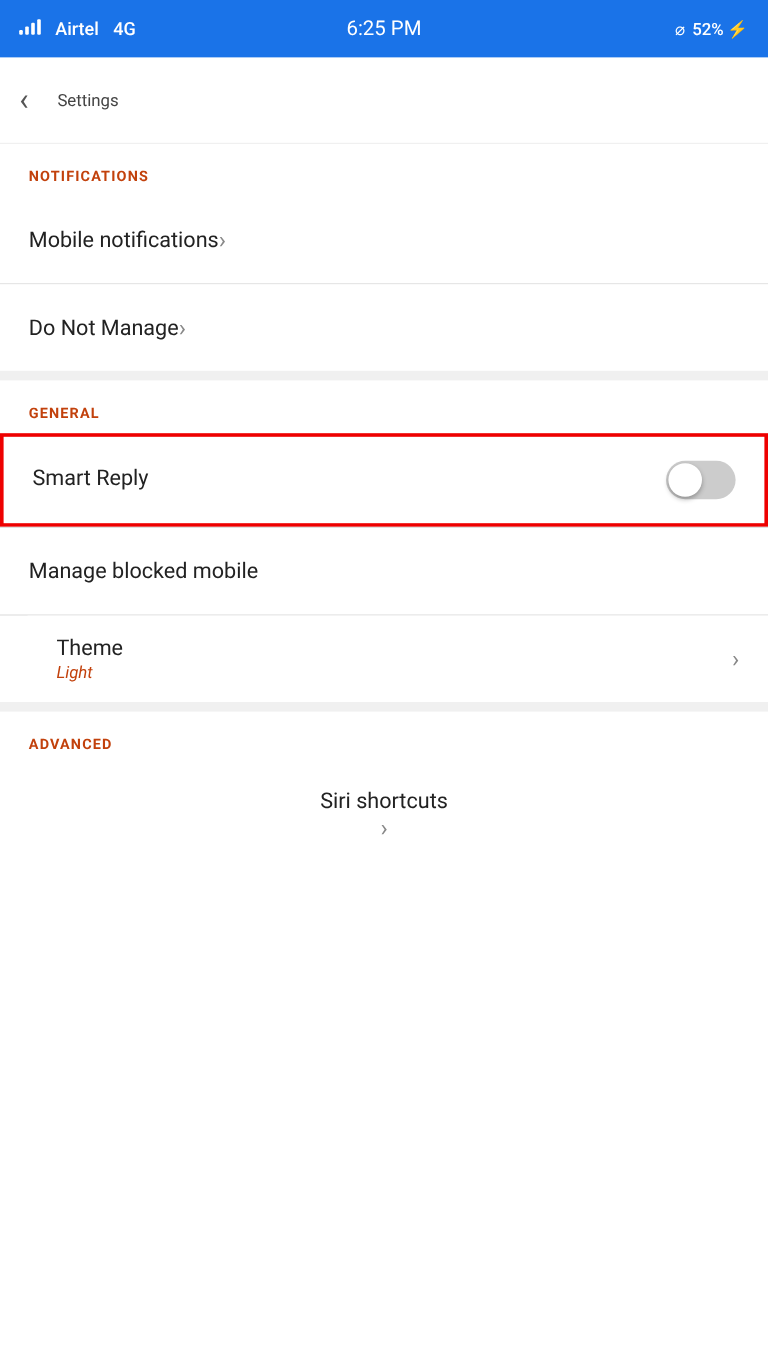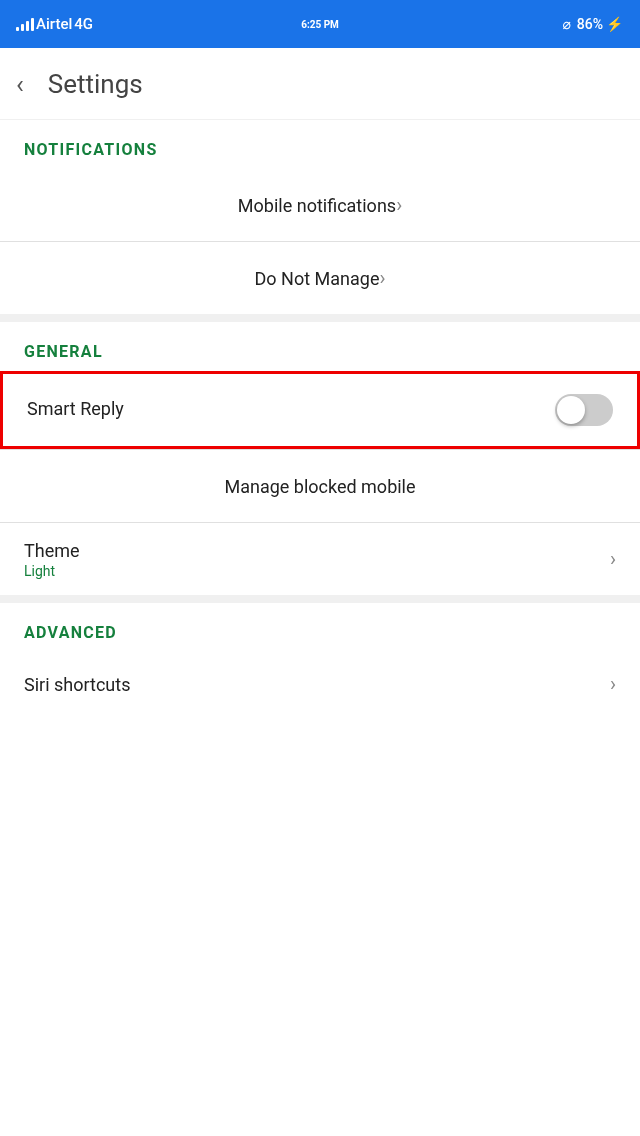--- a/index.html
+++ b/index.html
@@ -19,29 +19,29 @@
       height: 48px;
       display: flex;
       align-items: center;
       justify-content: space-between;
       padding: 0 16px;
       font-size: 15px;
       font-weight: 500;
     }
     .status-left {
       display: flex;
-      align-items: center;
-      gap: 2px;
+      align-items: flex-start;
+      gap: 12px;
     }
     .status-center {
       position: absolute;
       left: 50%;
       transform: translateX(-50%);
-      font-size: 10px;
-      font-weight: 700;
+      font-size: 17px;
+      font-weight: 400;
     }
     .status-right {
       display: flex;
       align-items: center;
       gap: 6px;
       font-size: 14px;
     }
     .signal-bars {
       display: flex;
       align-items: flex-end;
@@ -65,40 +65,40 @@
     }
     .back-btn {
       font-size: 26px;
       color: #555;
       margin-right: 24px;
       cursor: pointer;
       display: flex;
       align-items: center;
     }
     .header-title {
-      font-size: 26px;
+      font-size: 14px;
       font-weight: 400;
       color: #444;
     }
 
     
     .section-label {
-      font-size: 16px;
+      font-size: 12px;
       font-weight: 700;
-      color: #15803d;
+      color: #c2410c;
       letter-spacing: 0.08em;
       padding: 20px 24px 10px 24px;
       text-transform: uppercase;
     }
 
     
     .settings-row {
       display: flex;
       align-items: center;
-      justify-content: center;
+      justify-content: flex-start;
       padding: 20px 24px;
       min-height: 72px;
       background: #fff;
       cursor: pointer;
       border-bottom: none;
     }
     .row-text {
       font-size: 18px;
       color: #222;
     }
@@ -169,63 +169,66 @@
 
     
     .settings-row-with-sub {
       display: flex;
       align-items: center;
       justify-content: space-between;
       padding: 16px 24px;
       min-height: 72px;
       background: #fff;
       cursor: pointer;
+      margin-left: 23px;
     }
     .row-text-block {}
     .row-main-text {
       font-size: 18px;
       color: #222;
     }
     .row-sub-text {
       font-size: 14px;
-      color: #15803d;
+      color: #c2410c;
       margin-top: 2px;
+      font-style: italic;
     }
 
     
     .siri-row {
       display: flex;
       align-items: center;
       justify-content: space-between;
       padding: 20px 24px;
       min-height: 60px;
       background: #fff;
       cursor: pointer;
       overflow: hidden;
+      flex-direction: column;
     }
   </style>
 </head>
 <body>
 
 <div class="status-bar">
   <div class="status-left">
     <div class="signal-bars">
       <span style="height:4px"></span>
       <span style="height:7px"></span>
       <span style="height:10px"></span>
       <span style="height:13px"></span>
     </div>
     <span>Airtel</span>
     <span>4G</span>
   </div>
   <div class="status-center">6:25 PM</div>
   <div class="status-right">
     <span>⌀</span>
     <span>
-      <span>86%</span> ⚡
+      <span>52%</span> ⚡
     </span>
   </div>
 </div>
 
 <div class="header">
   <div class="back-btn">‹</div>
   <span class="header-title">Settings</span>
 </div>
 
 <div class="section-label">NOTIFICATIONS</div>

